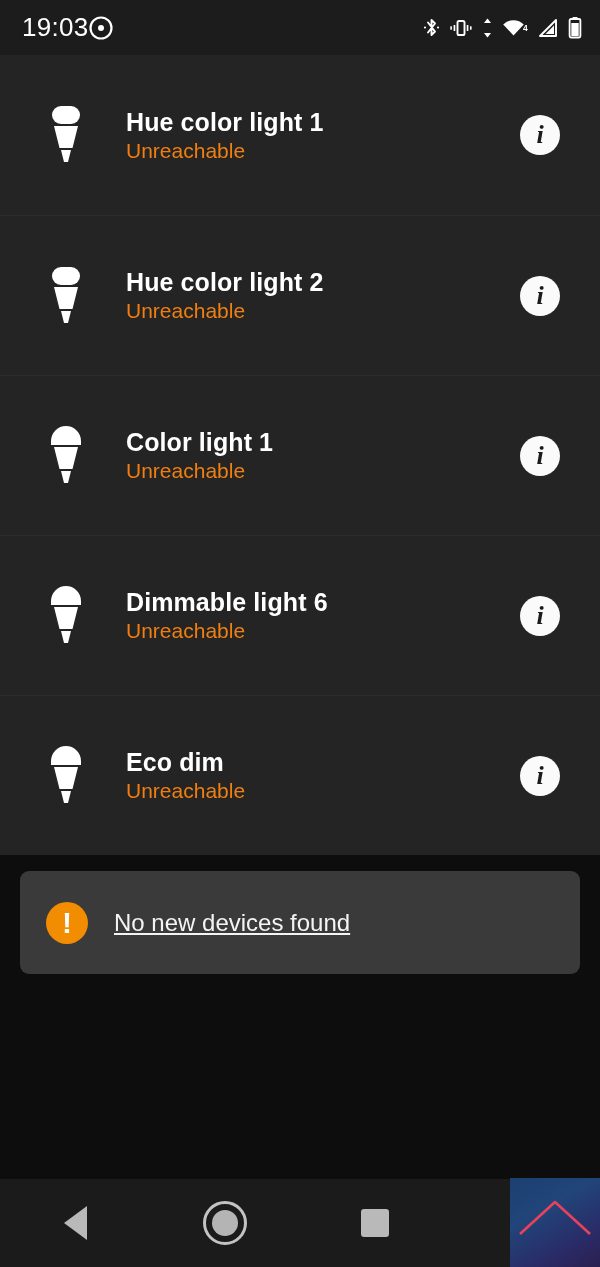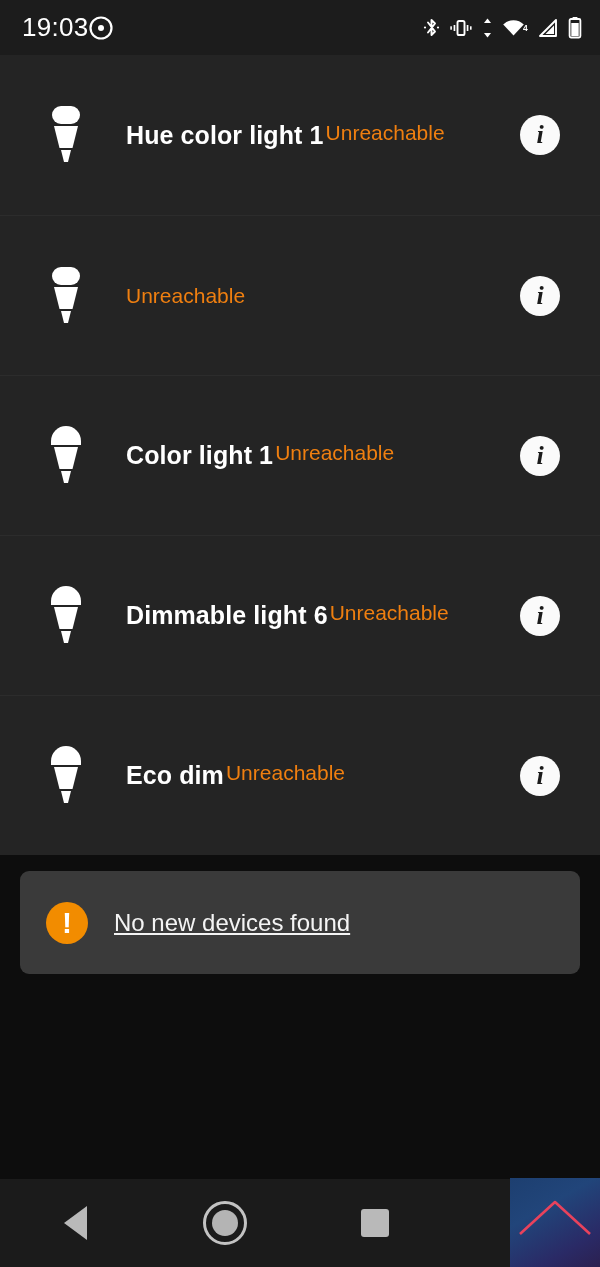--- a/index.html
+++ b/index.html
@@ -42,21 +42,21 @@
   }
 
   
   .list { background:#1a1a1a; }
   .row {
     position:relative; height:160px; background:#242424;
     display:flex; align-items:center; padding:0 28px 0 36px;
   }
   .row + .row { border-top:1px solid #2c2c2c; }
   .row-icon { width:60px; flex:0 0 60px; display:flex; align-items:center; justify-content:center; }
-  .row-text { flex:1; padding-left:30px; display:flex; flex-direction:row; gap:2px; }
+  .row-text { flex:1; padding-left:30px; display:flex; flex-direction:column; gap:2px; }
   .row-name { color:#ffffff; font-size:25px; font-weight:700; letter-spacing:.1px; }
   .row-status { color:#ef7f10; font-size:21px; font-weight:400; }
   .info-btn {
     width:40px; height:40px; border-radius:50%;
     background:#fafafa; color:#1b1b1b;
     display:flex; align-items:center; justify-content:center;
     font-family:"Liberation Serif", serif;
     font-style:italic; font-weight:700; font-size:26px;
     cursor:pointer; flex:0 0 40px; margin-right:12px;
   }
@@ -159,20 +159,21 @@
       </div>
       <div class="row">
         <div class="row-icon">
           <svg width="44" height="62" viewBox="0 0 44 62">
             <rect x="8" y="2" width="28" height="18" rx="9" fill="#fff"></rect>
             <path d="M10 22 L34 22 L28.5 44 L15.5 44 Z" fill="#fff"></path>
             <path d="M17 46 L27 46 L24 58 L20 58 Z" fill="#fff"></path>
           </svg>
         </div>
         <div class="row-text">
+          <span class="row-name">Hue color light 2</span>
           <span class="row-status">Unreachable</span>
         </div>
         <div class="info-btn">i</div>
       </div>
       <div class="row">
         <div class="row-icon">
           <svg width="44" height="62" viewBox="0 0 44 62">
             <path d="M22 1 A15 15 0 0 1 37 16 L37 20 L7 20 L7 16 A15 15 0 0 1 22 1 Z" fill="#fff"></path>
             <path d="M10 22 L34 22 L28.5 44 L15.5 44 Z" fill="#fff"></path>
             <path d="M17 46 L27 46 L24 58 L20 58 Z" fill="#fff"></path>

